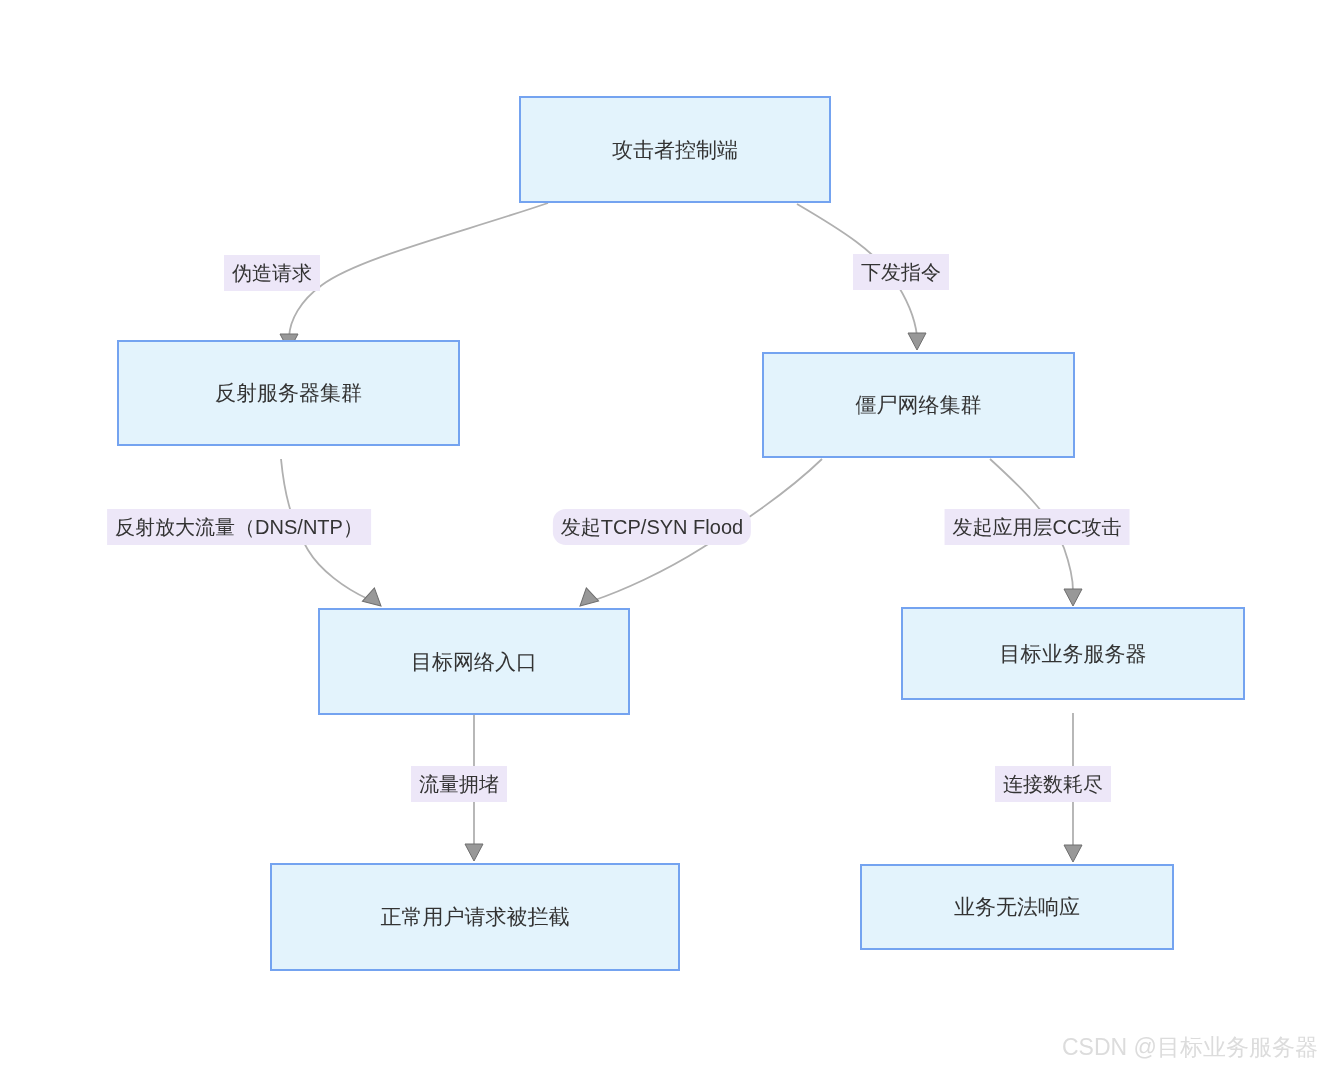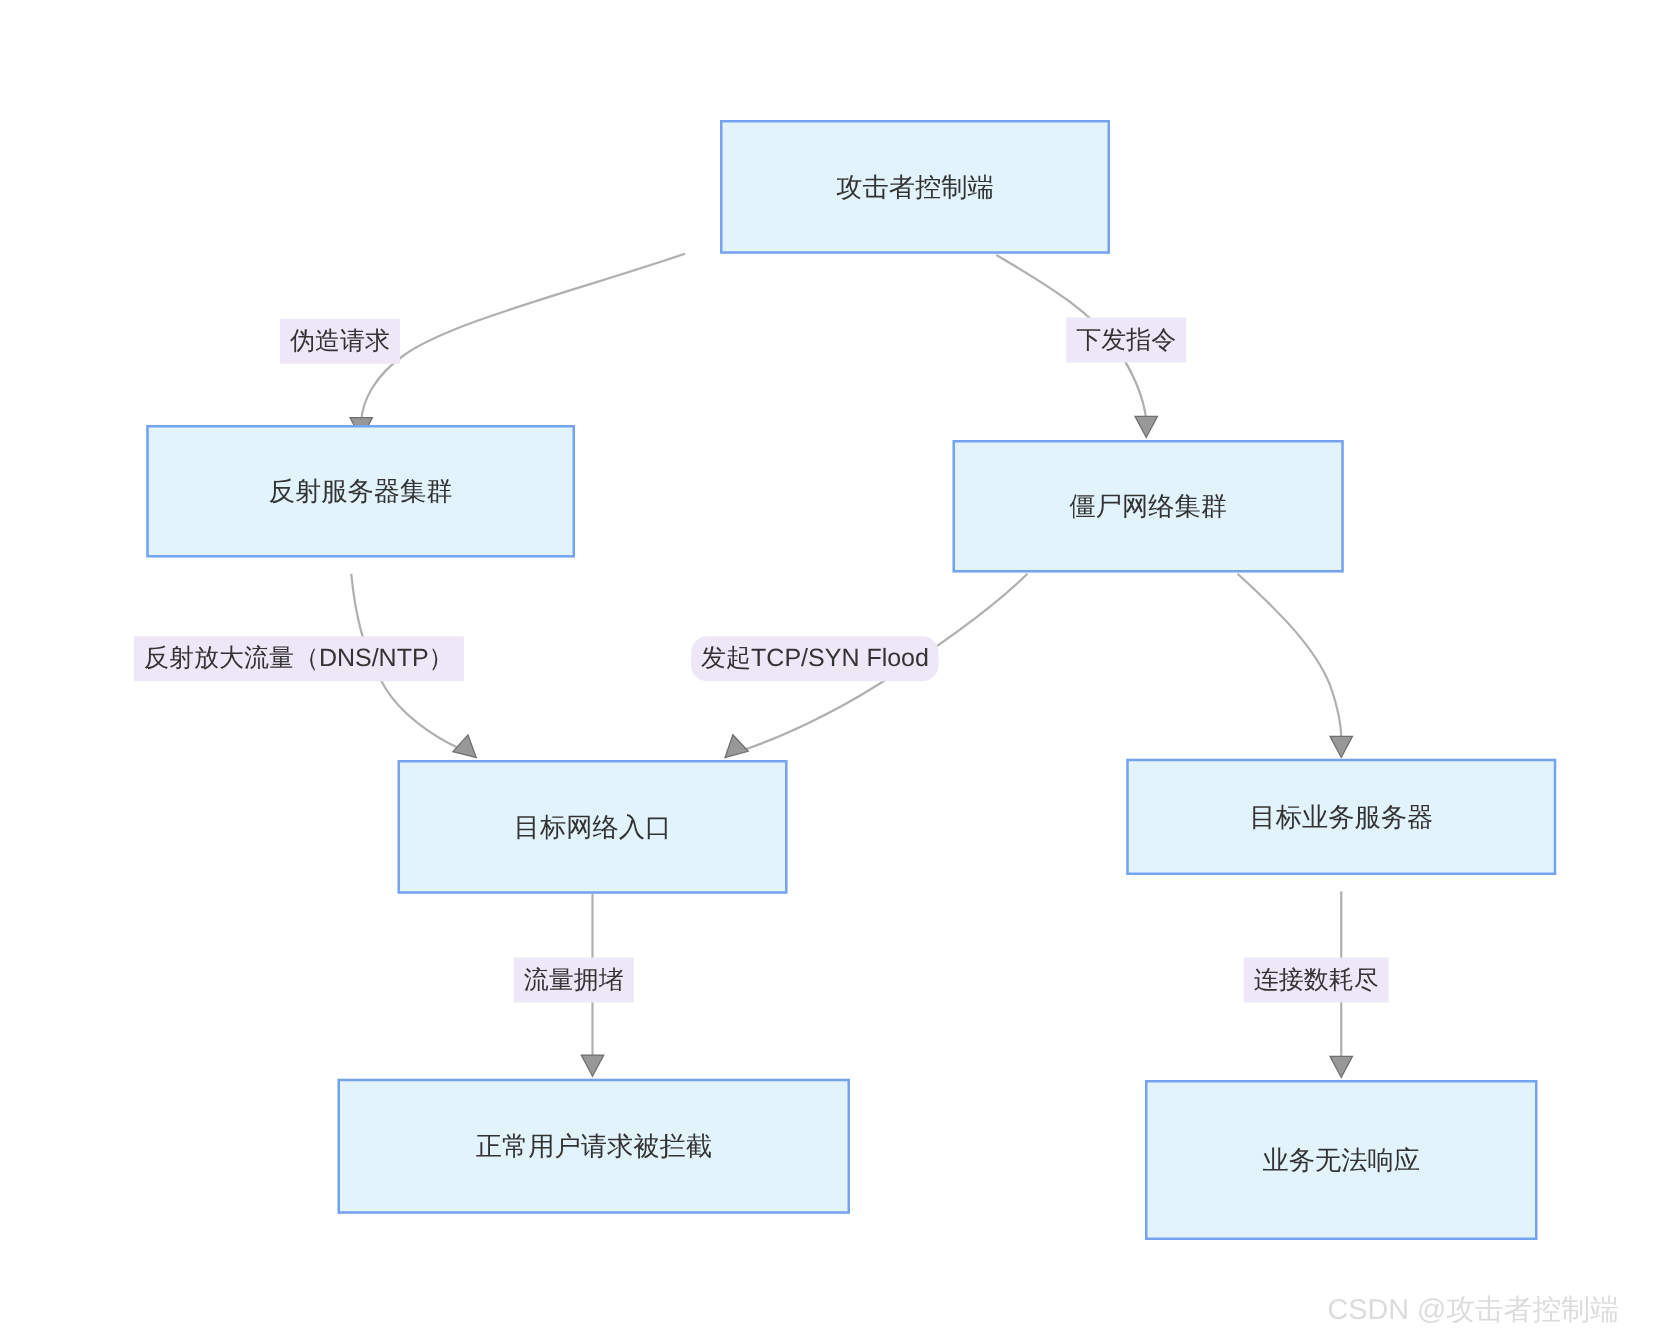--- a/index.html
+++ b/index.html
@@ -26,27 +26,27 @@
   .node{
     position:absolute;
     background:var(--node-fill);
     border:2px solid var(--node-border);
     display:flex;align-items:center;justify-content:center;
     color:var(--text);
     font-size:21px;
     box-sizing:border-box;
     text-align:center;
   }
-  .node-attacker{left:576px;top:96px;width:312px;height:107px;}
+  .node-attacker{left:519px;top:96px;width:312px;height:107px;}
   .node-reflectors{left:117px;top:340px;width:343px;height:106px;}
   .node-botnet{left:762px;top:352px;width:313px;height:106px;}
   .node-entrance{left:318px;top:608px;width:312px;height:107px;}
   .node-server{left:901px;top:607px;width:344px;height:93px;}
   .node-blocked{left:270px;top:863px;width:410px;height:108px;}
-  .node-unresponsive{left:916px;top:864px;width:314px;height:128px;}
+  .node-unresponsive{left:860px;top:864px;width:314px;height:86px;}
   .edge-label{
     position:absolute;
     transform:translateX(-50%);
     background:var(--label-bg);
     color:var(--text);
     font-size:20px;
     line-height:1.3;
     padding:5px 8px;
     white-space:nowrap;
   }
@@ -113,18 +113,19 @@
     <span>正常用户请求被拦截</span>
   </div>
   <div class="node node-unresponsive">
     <span>业务无法响应</span>
   </div>
 
   <div class="edge-label lbl-forge">伪造请求</div>
   <div class="edge-label lbl-command">下发指令</div>
   <div class="edge-label lbl-reflect">反射放大流量（DNS/NTP）</div>
   <div class="edge-label lbl-syn">发起TCP/SYN Flood</div>
+  <div class="edge-label lbl-cc">发起应用层CC攻击</div>
   <div class="edge-label lbl-congestion">流量拥堵</div>
   <div class="edge-label lbl-exhaust">连接数耗尽</div>
 
-  <div class="watermark">CSDN @攻击者控制端</div>
+  <div class="watermark">CSDN @目标业务服务器</div>
 
 </div>
 
 </body></html>

